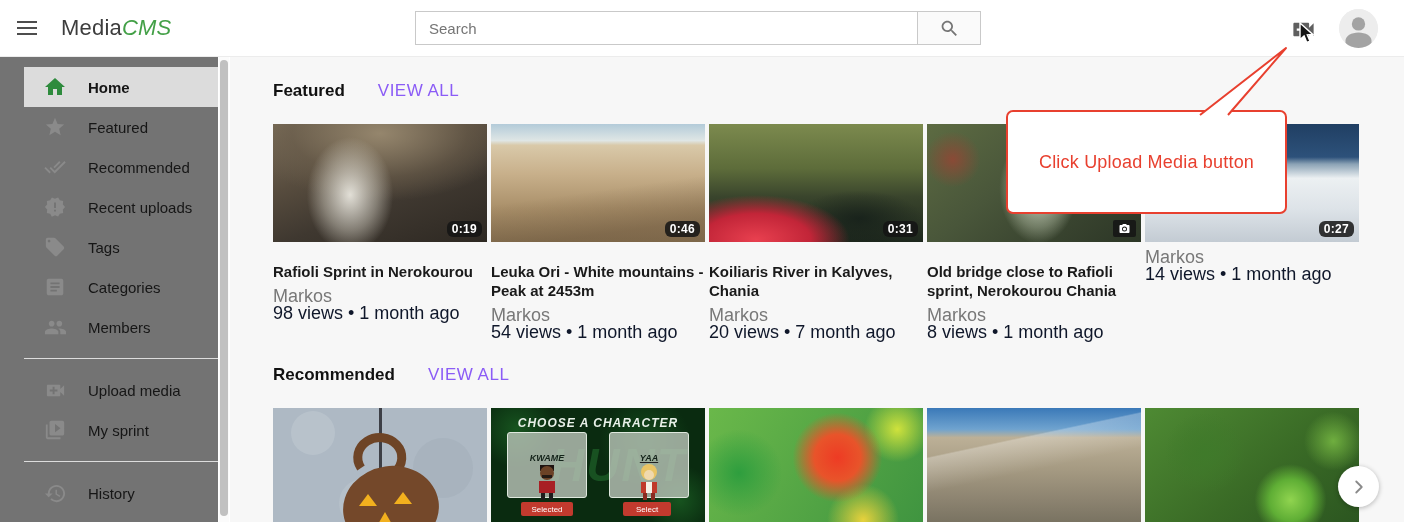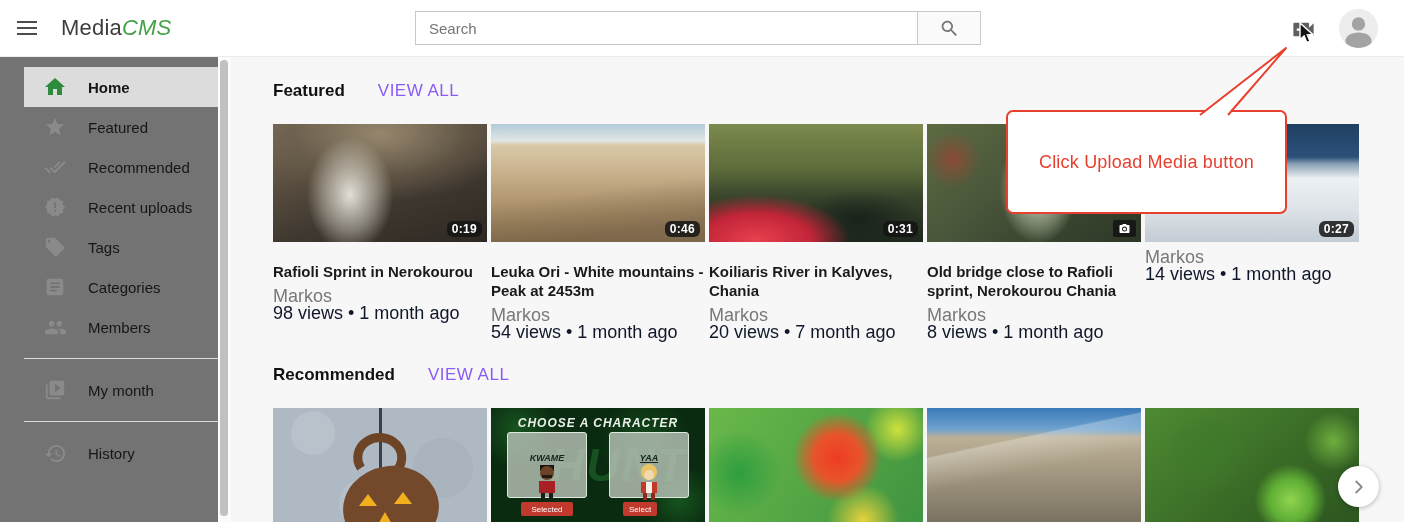--- a/index.html
+++ b/index.html
@@ -85,21 +85,21 @@
   .g-head { position:absolute; left:0; top:8px; width:100%; text-align:center;
             font-size:12px; font-weight:700; font-style:italic; color:#e9f1e9; letter-spacing:1px; }
   .g-water { position:absolute; left:60px; top:30px; width:140px; font-size:46px; font-weight:700;
              font-style:italic; color:rgba(46,140,60,.4); letter-spacing:2px; }
   .g-panel { position:absolute; top:24px; width:80px; height:66px; background:rgba(188,198,186,.8);
              border:1px solid #dfe8de; border-radius:3px; text-align:center; }
   .g-panel.left { left:16px; } .g-panel.right { left:118px;text-decoration:underline; }
   .g-name { margin-top:20px; font-size:9px; font-weight:700; font-style:italic; color:#14231a; }
   .g-btn { position:absolute; top:94px; height:14px; background:#c23a2e; color:#fff; font-size:8px;
            display:flex; align-items:center; justify-content:center; border-radius:2px; cursor:pointer; }
-  .g-btn.left { left:30px; width:52px; } .g-btn.right { left:132px; width:34px; }
+  .g-btn.left { left:30px; width:52px; } .g-btn.right { left:132px; width:48px; }
   .t-colors { background:
       radial-gradient(circle 66px at 60% 42%, #ee3b24 0%, #e8542a 35%, transparent 68%),
       radial-gradient(circle 70px at 14% 55%, #2e9e3e 0%, transparent 62%),
       radial-gradient(circle 55px at 88% 18%, #cfe23c 0%, transparent 60%),
       radial-gradient(circle 62px at 72% 95%, #e8d23c 0%, transparent 58%),
       linear-gradient(120deg,#6ab84a,#3f9440); }
   .t-mount2 { background:
       linear-gradient(168deg, transparent 30%, rgba(255,255,255,.28) 31%, transparent 52%),
       linear-gradient(180deg,#3a79b8 0%,#6fa3cf 18%,#bcb097 25%,#a59a82 52%,#8c8370 78%,#76705f 100%); }
   .t-leaves { background:
@@ -204,25 +204,33 @@
     <span class="side-icon">
         <svg width="23" height="23" viewBox="0 0 24 24">
           <path fill="#8a8a8a" d="M16 11c1.66 0 2.99-1.34 2.99-3S17.66 5 16 5s-3 1.34-3 3 1.34 3 3 3zm-8 0c1.66 0 2.99-1.34 2.99-3S9.66 5 8 5 5 6.34 5 8s1.34 3 3 3zm0 2c-2.33 0-7 1.17-7 3.5V19h14v-2.5c0-2.33-4.67-3.5-7-3.5zm8 0c-.29 0-.62.02-.97.05 1.16.84 1.97 1.97 1.97 3.45V19h6v-2.5c0-2.33-4.67-3.5-7-3.5z"></path>
         </svg>
       </span>
     <span class="side-label">Members</span>
   </div>
   <div class="side-divider"></div>
   <div class="side-item">
     <span class="side-icon">
+        <svg width="23" height="23" viewBox="0 0 24 24">
+          <path fill="#8a8a8a" d="M17 10.5V7c0-.55-.45-1-1-1H4c-.55 0-1 .45-1 1v10c0 .55.45 1 1 1h12c.55 0 1-.45 1-1v-3.5l4 4v-11l-4 4zM14 13h-3v3H9v-3H6v-2h3V8h2v3h3v2z"></path>
+        </svg>
+      </span>
+    <span class="side-label">Upload media</span>
+  </div>
+  <div class="side-item">
+    <span class="side-icon">
         <svg width="22" height="22" viewBox="0 0 24 24">
           <path fill="#8a8a8a" d="M4 6H2v14c0 1.1.9 2 2 2h14v-2H4V6zm16-4H8c-1.1 0-2 .9-2 2v12c0 1.1.9 2 2 2h12c1.1 0 2-.9 2-2V4c0-1.1-.9-2-2-2zm-8 12.5v-9l6 4.5-6 4.5z"></path>
         </svg>
       </span>
-    <span class="side-label">My month</span>
+    <span class="side-label">My sprint</span>
   </div>
   <div class="side-divider"></div>
   <div class="side-item">
     <span class="side-icon">
         <svg width="23" height="23" viewBox="0 0 24 24">
           <path fill="#8a8a8a" d="M13 3c-4.97 0-9 4.03-9 9H1l3.89 3.89.07.14L9 12H6c0-3.87 3.13-7 7-7s7 3.13 7 7-3.13 7-7 7c-1.93 0-3.68-.79-4.94-2.06l-1.42 1.42C8.27 19.99 10.51 21 13 21c4.97 0 9-4.03 9-9s-4.03-9-9-9zm-1 5v5l4.28 2.54.72-1.21-3.5-2.08V8h-1.5z"></path>
         </svg>
       </span>
     <span class="side-label">History</span>
   </div>

